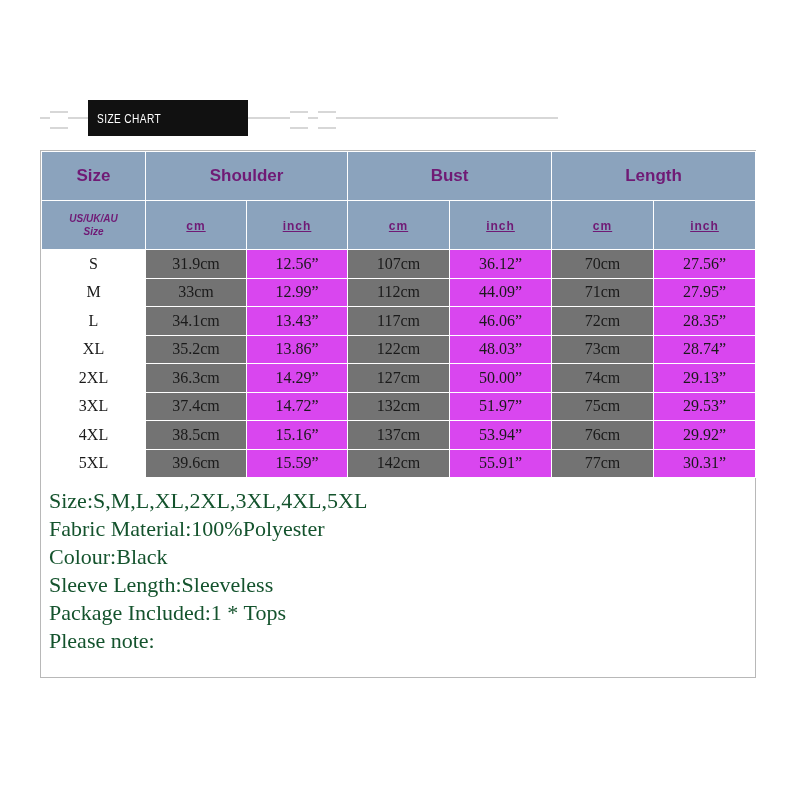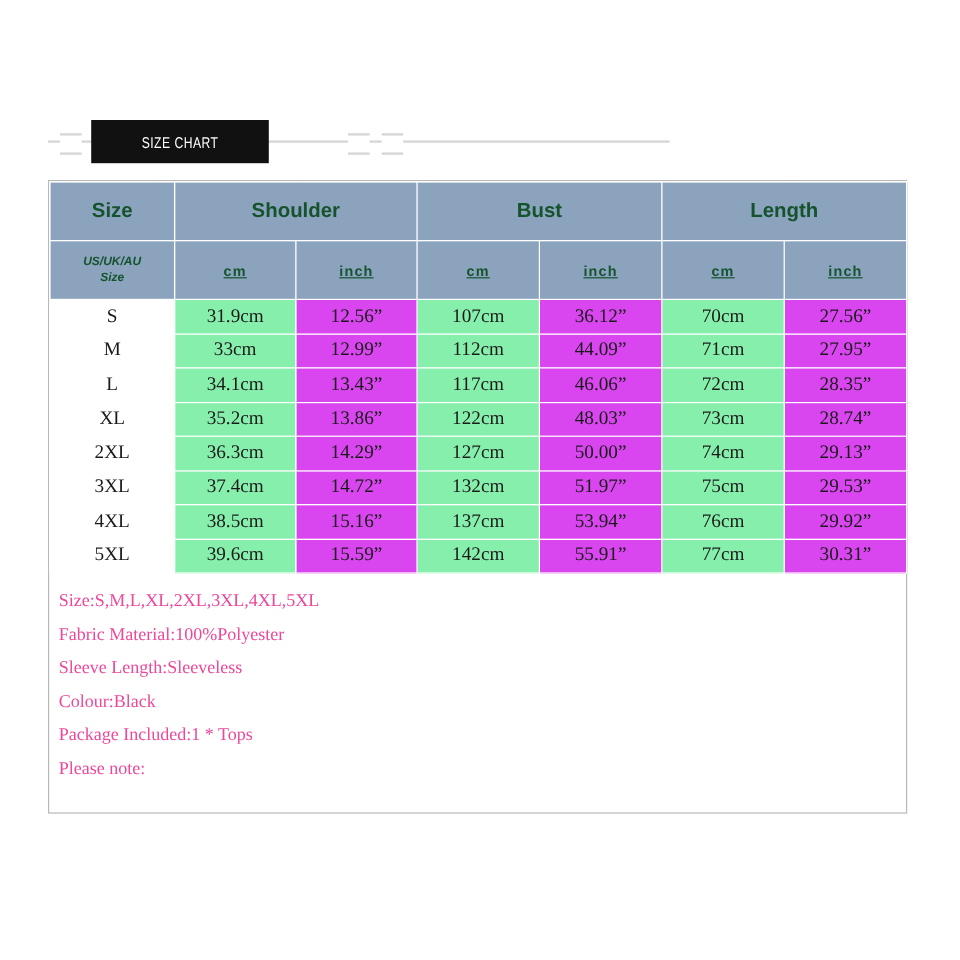--- a/index.html
+++ b/index.html
@@ -39,29 +39,29 @@
     background: #ffffff;
     border-top: 2px solid #d7d7d7;
     border-bottom: 2px solid #d7d7d7;
   }
   .band-tick.left { left: 10px; }
   .band-tick.right { left: 250px; }
   .band-tick.right2 { left: 278px; }
 
   .title-box {
     position: absolute;
-    left: 36px;
+    left: 48px;
     top: 0;
-    width: 148px;
+    width: 160px;
     height: 36px;
     background: #111111;
     color: #ffffff;
     display: flex;
     align-items: center;
-    justify-content: center;
+    justify-content: flex-start;
   }
   .title-box span {
     font-family: "Liberation Sans", sans-serif;
     font-size: 13px;
     letter-spacing: 0.5px;
     transform: scaleX(0.78);
     white-space: nowrap;
   }
 
   
@@ -84,21 +84,21 @@
   table.size-table td, table.size-table th {
     border: 1px solid #ffffff;
     padding: 0;
     text-align: center;
     vertical-align: middle;
   }
 
   
   .hdr {
     background: #8ba3bd;
-    color: #14532d;
+    color: #701a75;
     font-family: "Liberation Sans", sans-serif;
     font-weight: bold;
   }
   .hdr-top {
     height: 48px;
     font-size: 17px;
   }
   .hdr-sub {
     height: 48px;
     font-size: 13px;
@@ -116,36 +116,36 @@
   }
 
   
   td.cell {
     height: 27.5px;
     font-size: 16px;
     font-family: "Liberation Serif", serif;
     color: #1a1a1a;
   }
   td.light { background: #d946ef; }
-  td.shade { background: #86efac; font-family: Liberation Serif, serif; }
+  td.shade { background: #737373; font-family: Liberation Serif, serif; }
   td.size-col { background: #ffffff; }
 
   
   .notes {
     position: absolute;
     left: 4px;
     top: 330px;
     width: 706px;
     padding: 6px 0 0 4px;
     box-sizing: border-box;
   }
   .notes div {
     font-family: "Liberation Serif", serif;
-    font-size: 15px;
-    color: #ec4899;
+    font-size: 22px;
+    color: #14532d;
     line-height: 28px;
     white-space: nowrap;
   }
 </style>
 </head>
 <body>
 
 <div class="header-band">
   <div class="band-line"></div>
   <div class="band-tick left"></div>
@@ -260,19 +260,19 @@
         <td class="cell light">55.91”</td>
         <td class="cell shade">77cm</td>
         <td class="cell light">30.31”</td>
       </tr>
     </tbody>
   </table>
 
   <div class="notes">
     <div>Size:S,M,L,XL,2XL,3XL,4XL,5XL</div>
     <div>Fabric Material:100%Polyester</div>
+    <div>Colour:Black</div>
     <div>Sleeve Length:Sleeveless</div>
-    <div>Colour:Black</div>
     <div>Package Included:1 * Tops</div>
     <div>Please note:</div>
   </div>
 
 </div>
 
 </body></html>

